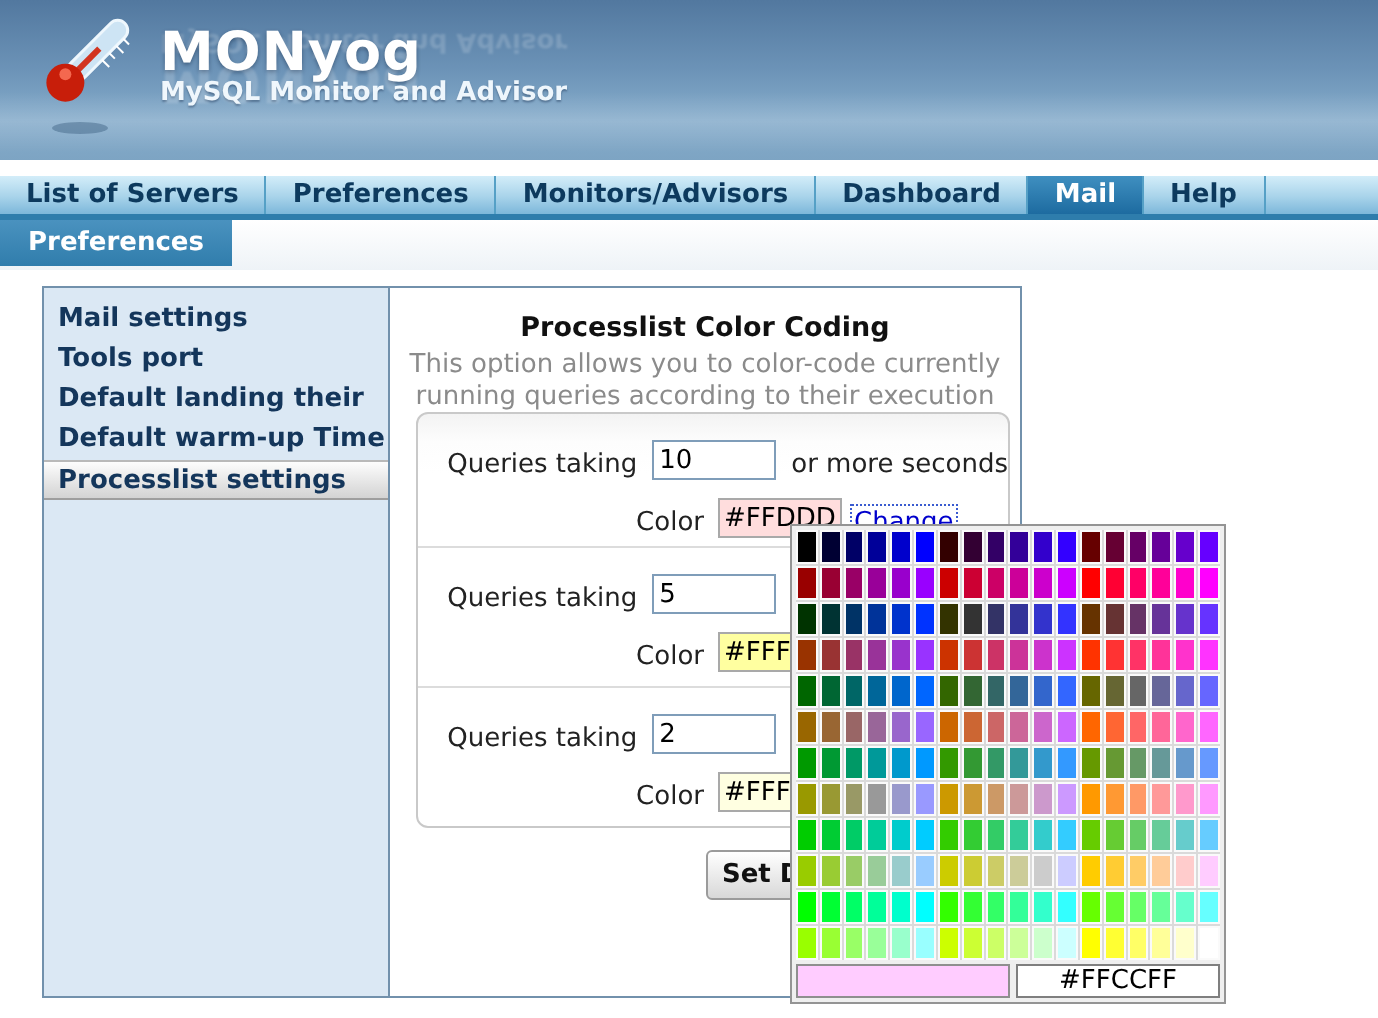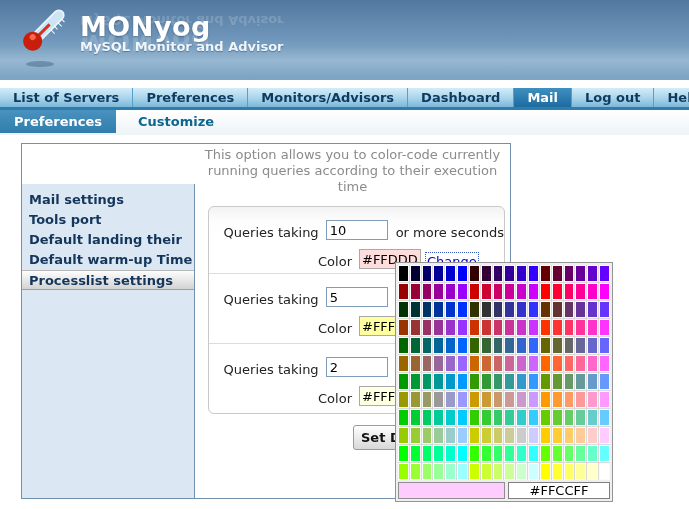--- a/index.html
+++ b/index.html
@@ -35,21 +35,21 @@
   .subnav { position:absolute; left:0; top:110px; width:689px; height:25px;
     background:linear-gradient(180deg,#ffffff,#eef3f7); display:flex; align-items:flex-start; }
   .sub-tab { height:23px; line-height:23px; padding:0 14px; font-size:13px; font-weight:bold;
     color:#0b6690; cursor:pointer; }
   .sub-tab.active { background:linear-gradient(180deg,#4a92bf,#307dac); color:#fff; }
   .sub-tab + .sub-tab { margin-left:8px; }
 
   
   .outer-box { position:absolute; left:21px; top:143px; width:490px; height:356px;
     border:1px solid #7291ac; display:flex; background:#fff; }
-  .sidebar { width:173px; background:#dbe8f4; border-right:1px solid #7291ac; padding-top:6px;margin-top:40px; }
+  .sidebar { width:173px; background:#dbe8f4; border-right:1px solid #7291ac; padding-top:6px; }
   .side-item { height:20px; line-height:20px; padding-left:7px; font-size:13px; font-weight:bold;
     color:#14365b; cursor:pointer; white-space:nowrap; }
   .side-item.selected { background:linear-gradient(180deg,#fdfdfd,#d3d3d3);
     border-top:1px solid #b9b9b9; border-bottom:1px solid #9e9e9e; }
 
   .mainpanel { flex:1; position:relative; background:#fff; }
   .panel-title { margin-top:12px; text-align:center; font-size:13.5px; font-weight:bold; color:#111; }
   .panel-desc { margin:3px auto 0; width:300px; text-align:center; font-size:13px;
     color:#8b8b8b; line-height:16px; }
 
@@ -116,40 +116,39 @@
     </div>
   </div>
 
   <div class="navbar" id="navtabs">
 
   <div class="nav-tab">List of Servers</div>
       <div class="nav-tab">Preferences</div>
       <div class="nav-tab">Monitors/Advisors</div>
       <div class="nav-tab">Dashboard</div>
       <div class="nav-tab active">Mail</div>
-      <div class="nav-tab">Log out</div>
       <div class="nav-tab">Help</div>
     </div>
 
   <div class="subnav" id="subtabs">
 
   <div class="sub-tab active">Preferences</div>
-      <div class="sub-tab">Customize</div>
     </div>
 
   <div class="outer-box">
     <div class="sidebar" id="sidebar">
 
     <div class="side-item">Mail settings</div>
         <div class="side-item">Tools port</div>
         <div class="side-item">Default landing their</div>
         <div class="side-item">Default warm-up Time</div>
         <div class="side-item selected">Processlist settings</div>
       </div>
     <div class="mainpanel">
+      <div class="panel-title">Processlist Color Coding</div>
       <div class="panel-desc">This option allows you to color-code currently running queries according to their execution time</div>
       <div class="groupbox" id="groupbox">
 
       <div class="section">
             <div class="frow">
               <span class="flabel">Queries taking</span>
               <input class="num-input" value="10" style="">
               <span class="suffix">or more seconds</span>
             </div>
             <div class="frow">

